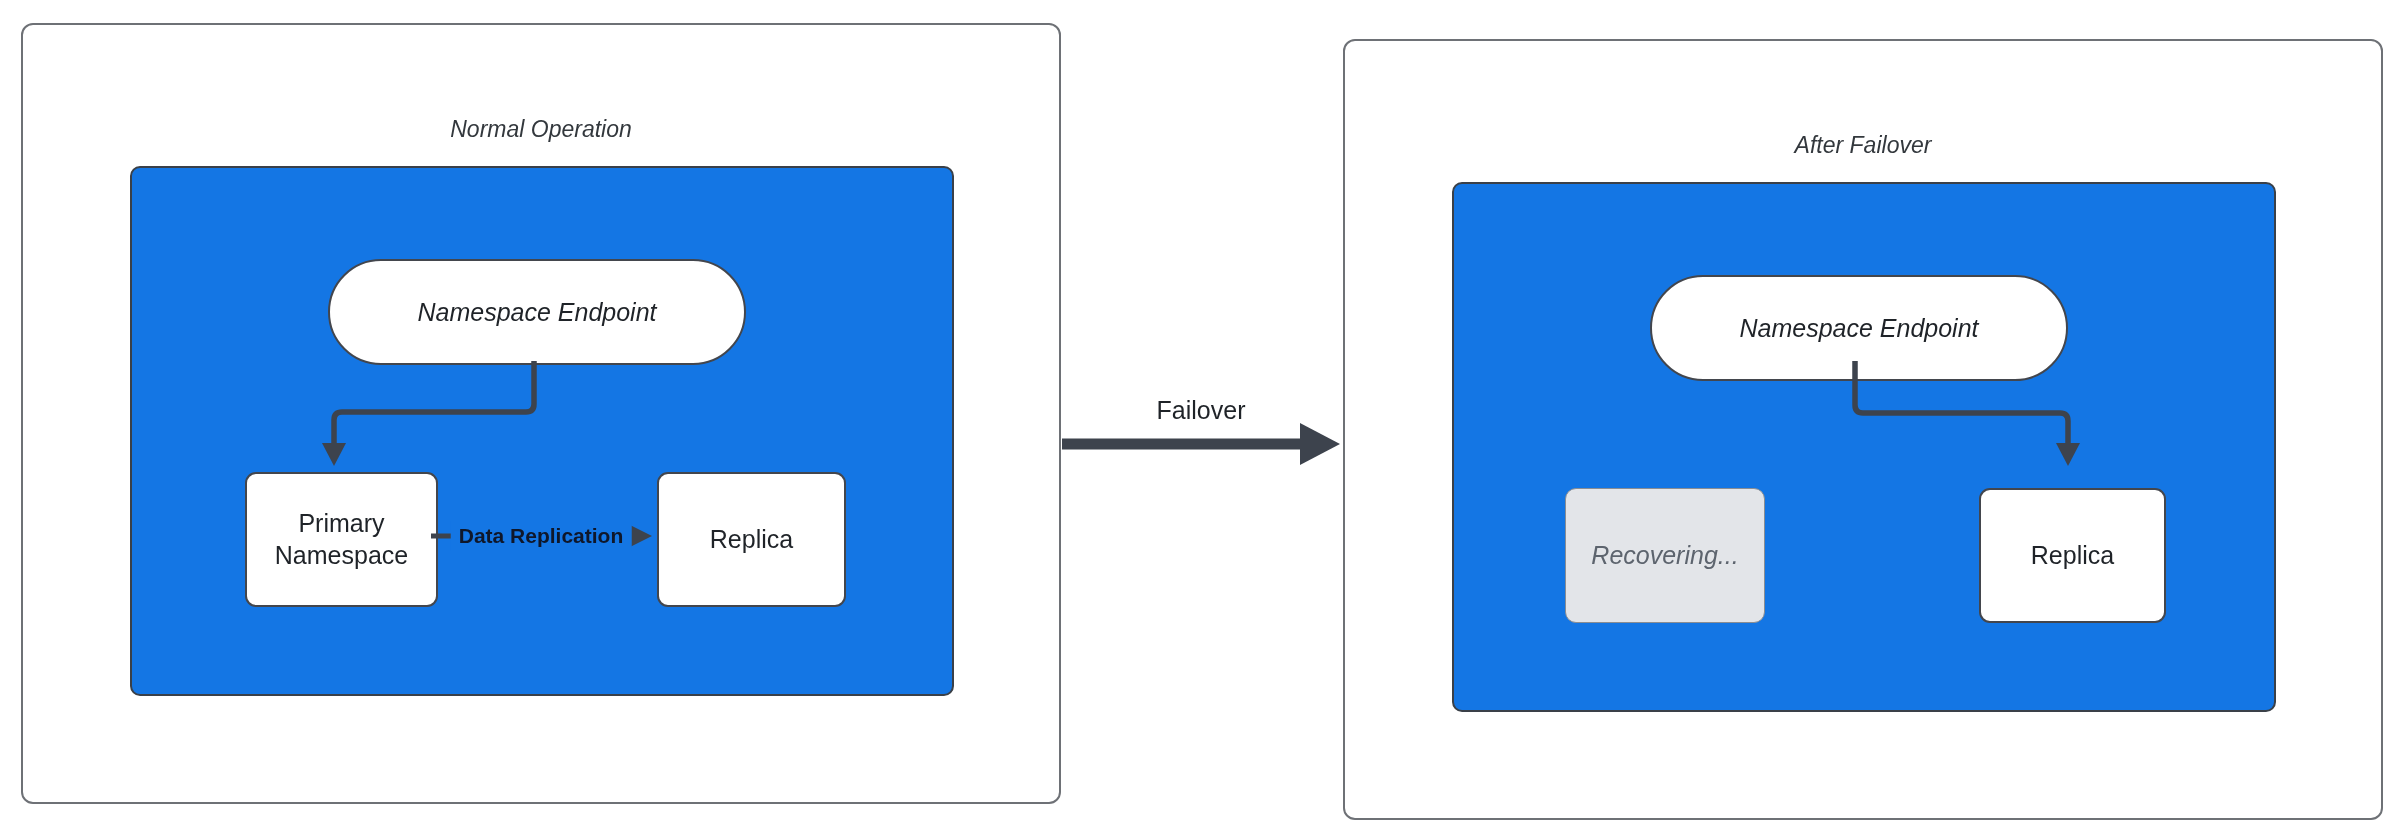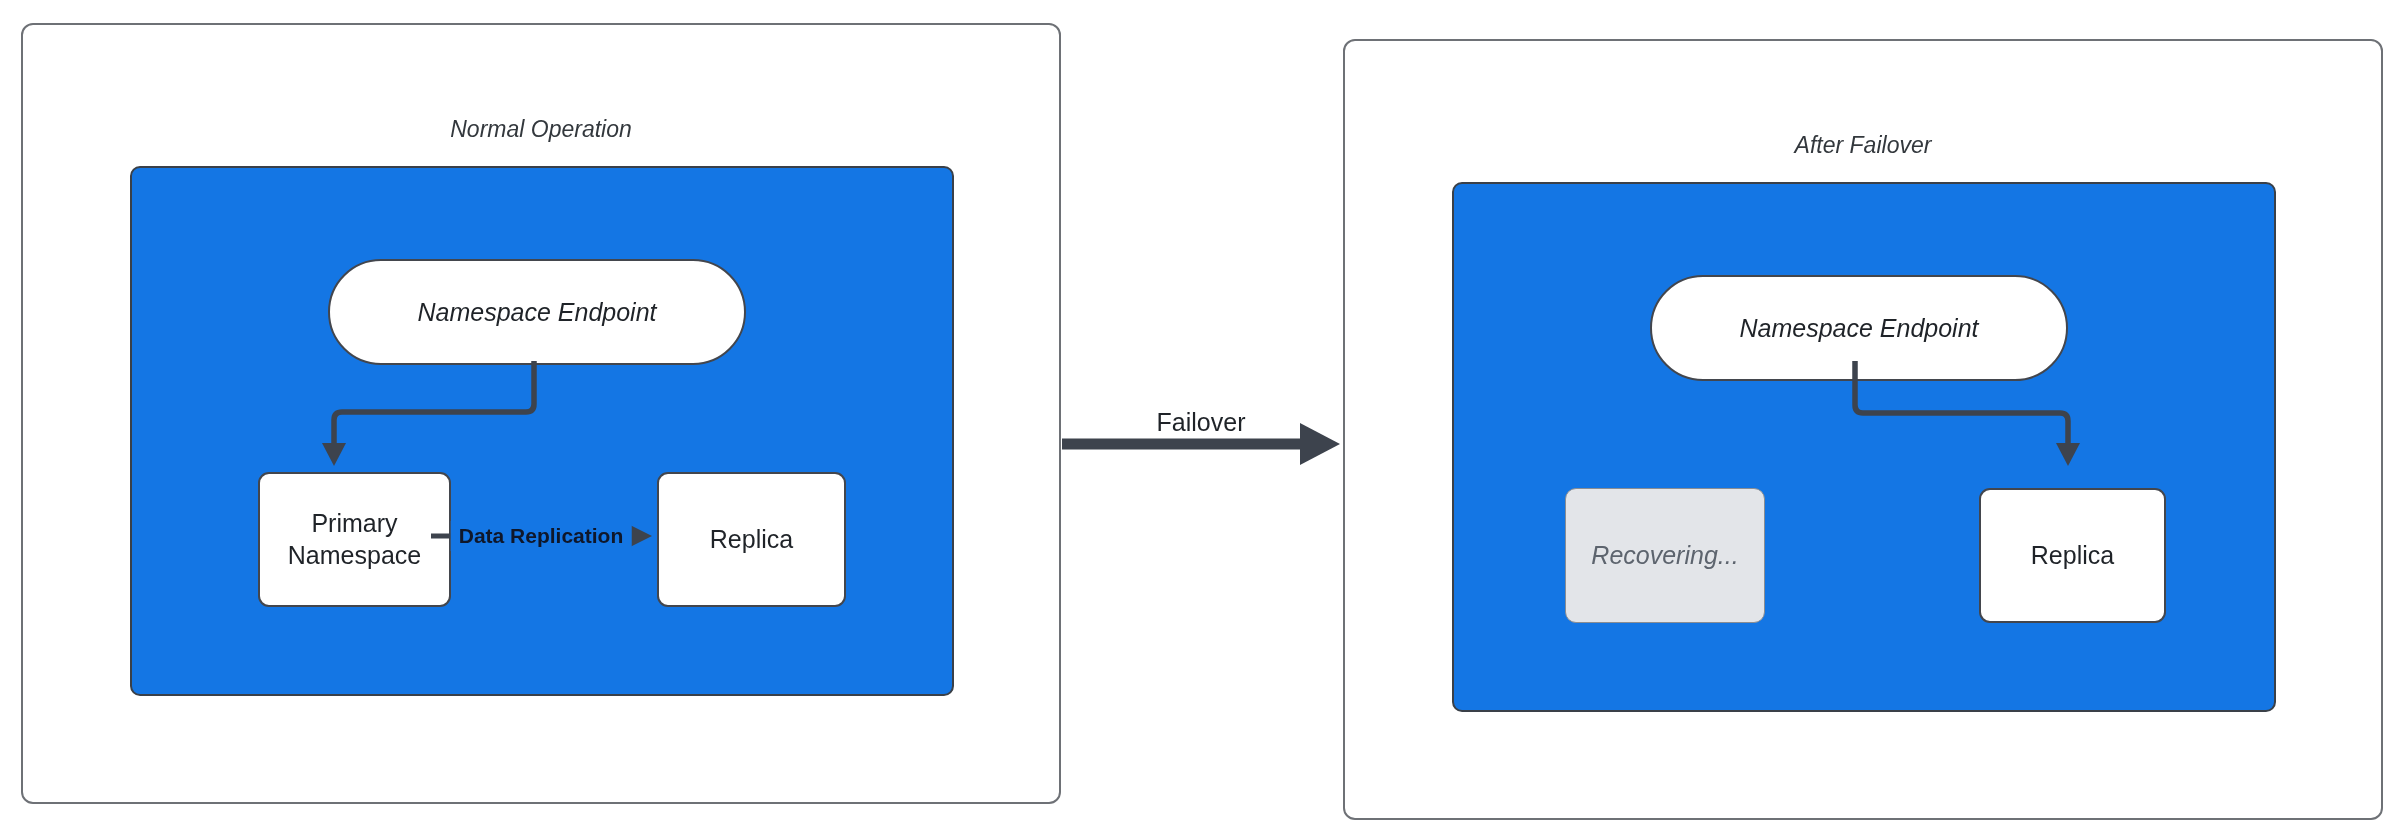--- a/index.html
+++ b/index.html
@@ -75,21 +75,21 @@
     border-radius: 11px;
     box-sizing: border-box;
     display: flex;
     align-items: center;
     justify-content: center;
     text-align: center;
     font-size: 25px;
     line-height: 1.25;
     color: #1f2328;
   }
-  .node-primary       { left: 126px; width: 193px; text-align: center; }
+  .node-primary       { left: 113px; width: 193px; text-align: center; }
   .node-replica-left  { left: 525px; width: 189px; }
   .node-recovering {
     left: 111px; width: 200px;
     background: #e3e5e9;
     border: 1.5px solid #898d93;
     color: #5d646e;
     font-style: italic;
   }
   .node-replica-right { left: 525px; width: 187px; }
 
@@ -116,21 +116,20 @@
   }
   .failover-label {
     position: absolute;
     left: 1201px;
     top: 410px;
     transform: translate(-50%, -50%);
     color: #1f2328;
     font-size: 25px;
     white-space: nowrap;
     z-index: 6;
-    margin-top: 12px;
   }
 </style>
 </head>
 <body>
 
 <div id="stage">
 
   <div class="panel panel-left">
     <div class="panel-title">Normal Operation</div>
     <div class="container-box">

